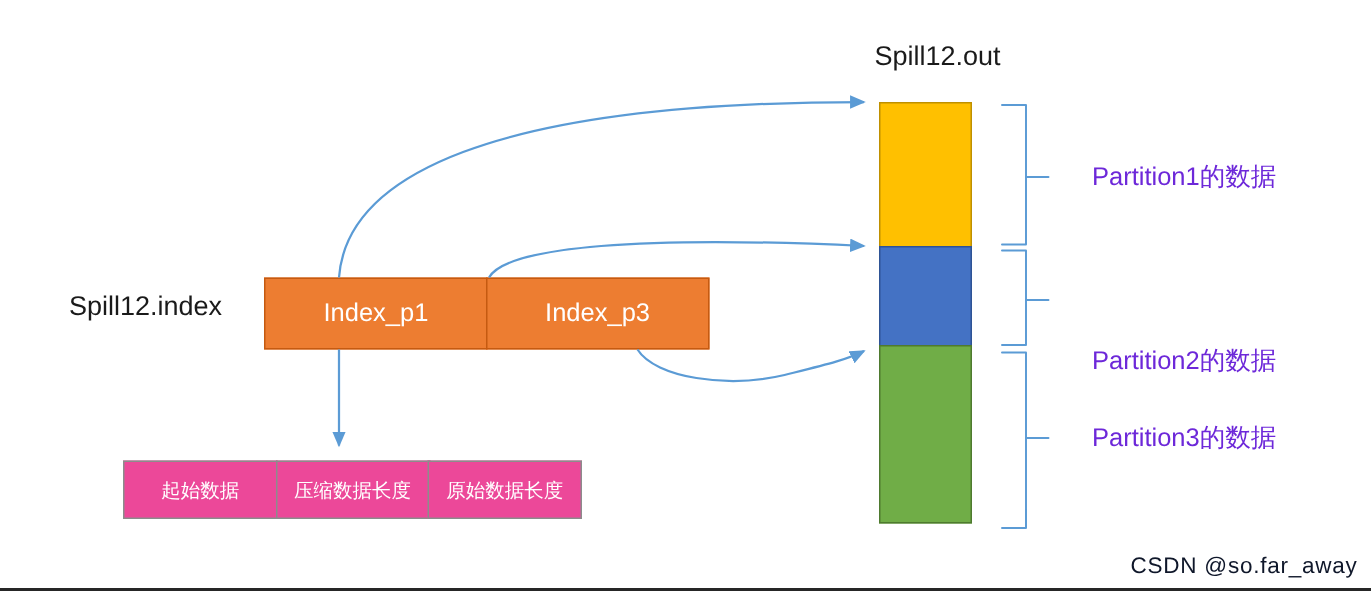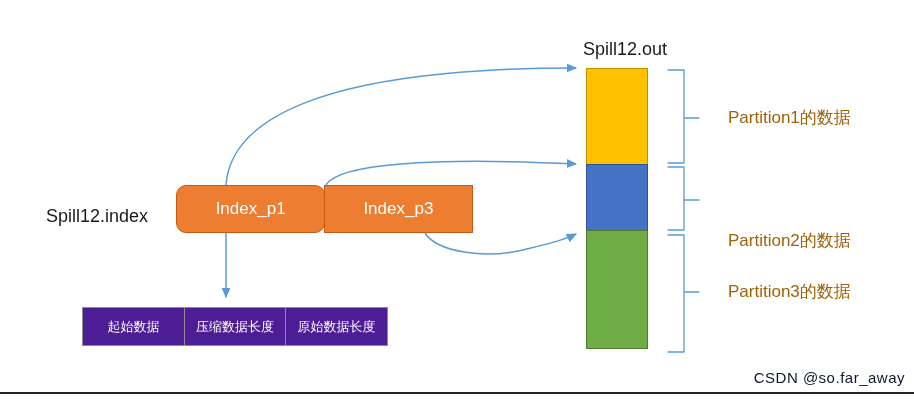--- a/index.html
+++ b/index.html
@@ -11,50 +11,49 @@
     background: #ffffff;
     overflow: hidden;
   }
   .abs { position: absolute; }
 
   .file-title {
     font-size: 18px;
     color: #1a1a1a;
     text-align: center;
     white-space: nowrap;
-    margin-top: 12px;
   }
 
   
   .index-row {
     left: 176px; top: 185px;
     width: 297px; height: 48px;
     display: flex;
   }
   .index-cell {
     flex: 1 1 0;
     background: #ED7D31;
     border: 1.5px solid #C55A11;
     margin-left: -1.5px;
     display: flex; align-items: center; justify-content: center;
     color: #ffffff;
     font-size: 17px;
     white-space: nowrap;
   }
-  .index-cell:first-child { margin-left: 0; border-radius: 10px; }
+  .index-cell:first-child { margin-left: 0; }
 
   
   .field-row {
     left: 82px; top: 307px;
     width: 306px; height: 39px;
     display: flex;
   }
   .field-cell {
     flex: 1 1 0;
-    background: #4c1d95;
+    background: #ec4899;
     border: 1.5px solid #8C8C8C;
     margin-left: -1.5px;
     display: flex; align-items: center; justify-content: center;
     color: #ffffff;
     font-size: 13px;
     white-space: nowrap;
   }
   .field-cell:first-child { margin-left: 0; }
 
   
@@ -66,21 +65,21 @@
   .seg { width: 100%; box-sizing: border-box; }
   .seg-p1 { height: 97px;  background: #FFC000; border: 1.5px solid #BF9000; }
   .seg-p2 { height: 68px;  background: #4472C4; border: 1.5px solid #2E5395; margin-top: -1.5px; }
   .seg-p3 { height: 119px; background: #70AD47; border: 1.5px solid #4E7A2F; margin-top: -1.5px; }
 
   .partition-label {
     left: 728px;
     width: 170px; height: 24px;
     line-height: 24px;
     font-size: 17px;
-    color: #a16207;
+    color: #6d28d9;
     white-space: nowrap;
   }
   .pl-1 { top: 106px; }
   .pl-2 { top: 188px; margin-top: 41px; }
   .pl-3 { top: 280px; }
 
   .watermark {
     right: 9px; top: 369px;
     font-size: 15px;
     color: #0f172a;

